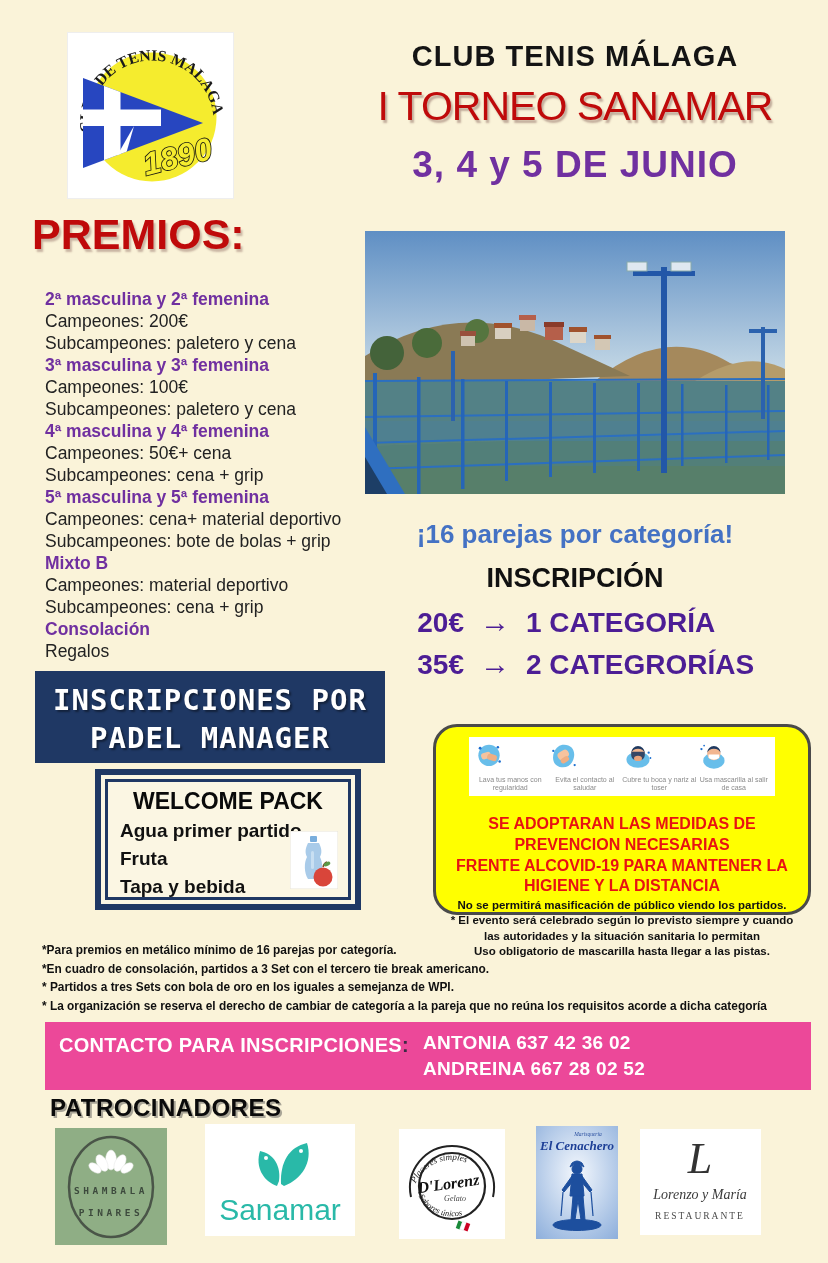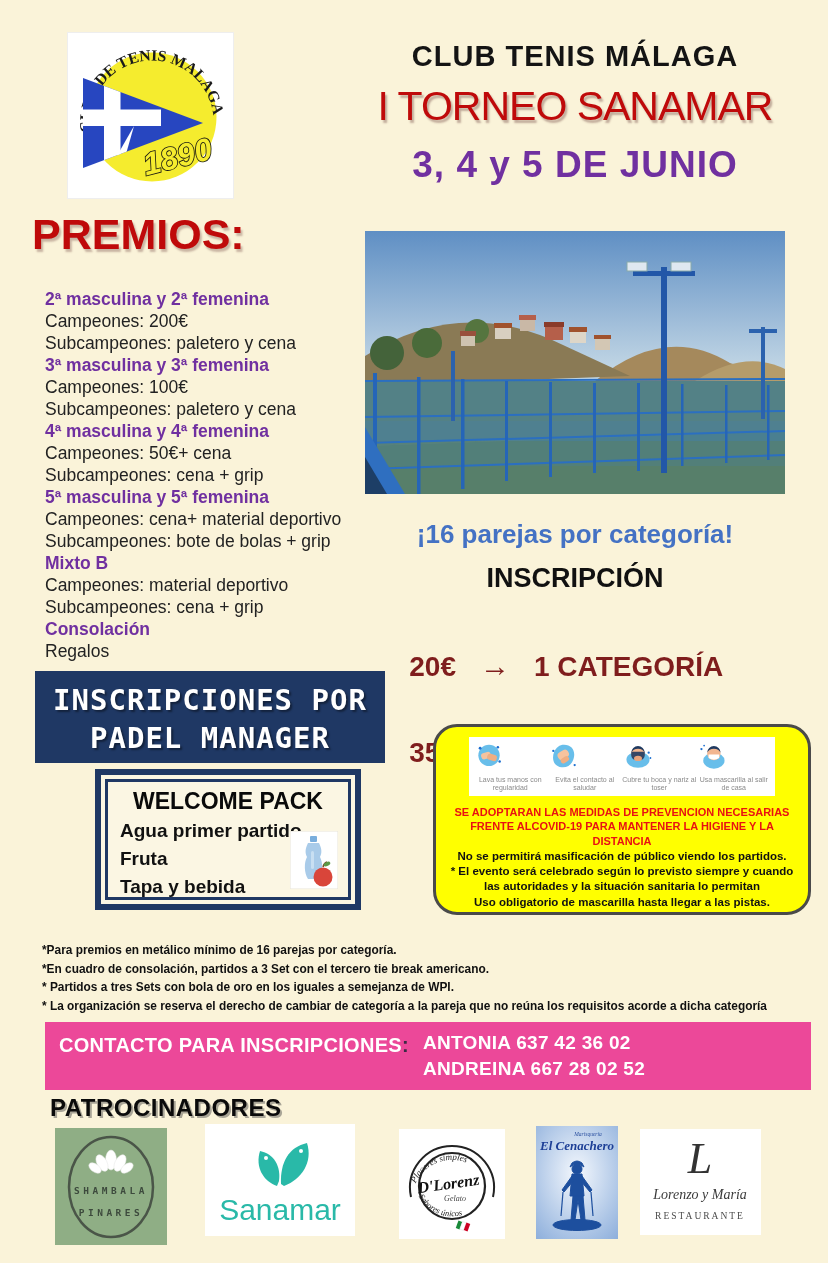--- a/index.html
+++ b/index.html
@@ -25,22 +25,22 @@
 
   
   .photo{left:365px;top:231px;width:420px;height:263px;}
 
   
   .capacity{left:365px;top:519px;width:420px;text-align:center;font-size:26px;
             font-weight:bold;color:#4472c4;}
   .insc-hd{left:365px;top:563px;width:420px;text-align:center;font-size:27px;
            font-weight:bold;color:#111;}
   .insc-opts{left:365px;top:601px;width:420px;}
-  .insc-row{display:flex;justify-content:center;align-items:baseline;gap:24px;
-            font-size:28px;font-weight:bold;color:#7f1d1d;line-height:41px;margin-top:44px;}
+  .insc-row{display:flex;justify-content:center;align-items:baseline;gap:16px;
+            font-size:28px;font-weight:bold;color:#4c1d95;line-height:41px;}
   .insc-price{width:70px;text-align:right;}
   .insc-arrow{font-size:30px;}
   .insc-label{width:230px;text-align:left;}
 
   
   .navy-box{left:35px;top:671px;width:350px;height:92px;background:#1f3864;
             color:#fff;text-align:center;font-family:"DejaVu Sans Mono",monospace;
             font-weight:bold;font-size:29px;line-height:38px;letter-spacing:1px;
             padding-top:10px;box-sizing:border-box;text-shadow:2px 2px 2px rgba(0,0,0,.4);}
 
@@ -55,22 +55,22 @@
   .wp-icon{position:absolute;right:10px;bottom:8px;width:48px;height:58px;}
 
   
   .covid-box{left:433px;top:724px;width:378px;height:191px;background:#ffff00;
              border:3px solid #4a4a4a;border-radius:24px;box-sizing:border-box;
              padding:8px 12px 6px;}
   .cov-strip{width:306px;margin:2px auto 0;background:#fff;display:flex;
              padding:5px 4px 4px;box-sizing:border-box;}
   .cov-col{flex:1;text-align:center;}
   .cov-cap{margin-top:2px;font-size:7px;line-height:1.15;color:#8a8a8a;font-weight:500;}
-  .cov-warn{margin-top:9px;text-align:center;color:#e81212;font-weight:bold;
-            font-size:11px;line-height:1.3;}
+  .cov-warn{margin-top:18px;text-align:center;color:#e81212;font-weight:bold;
+            font-size:16px;line-height:1.3;}
   .cov-rules{margin-top:1px;text-align:center;}
   .cov-rule{font-size:11.5px;font-weight:bold;color:#111;line-height:1.32;}
 
   
   .footnotes{left:42px;top:941px;width:840px;transform:scaleX(.88);
              transform-origin:left top;}
   .footnote{font-size:13.5px;font-weight:bold;color:#101010;line-height:18.5px;
             white-space:nowrap;}
 
   

